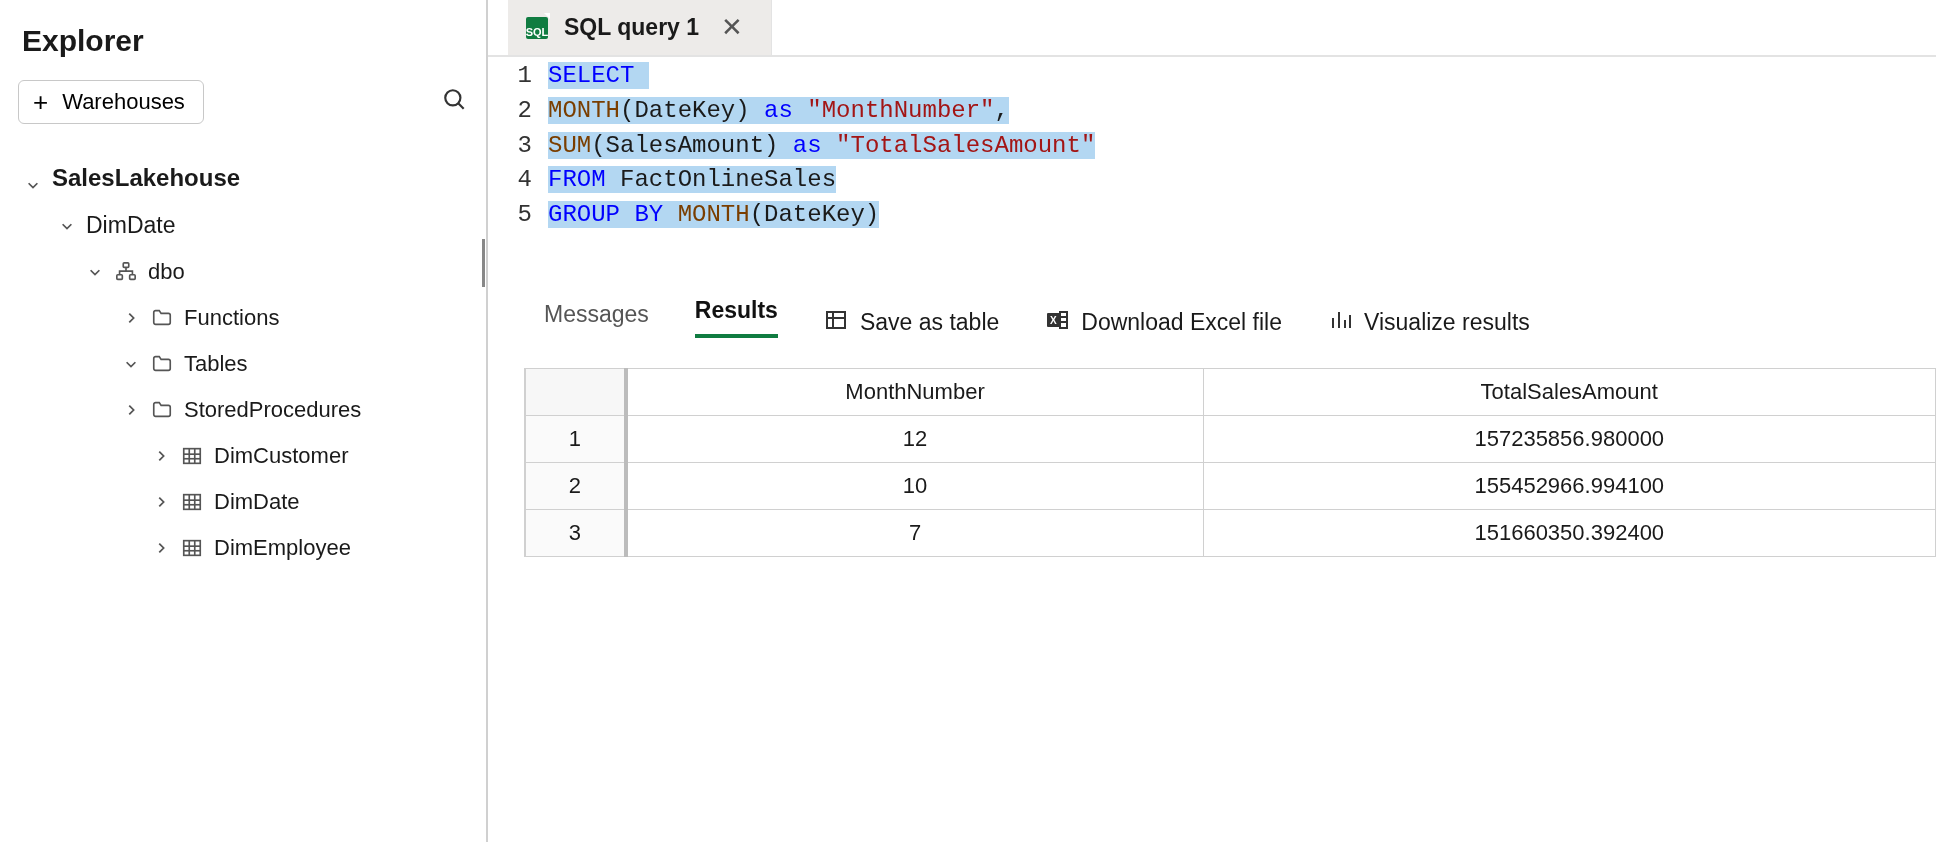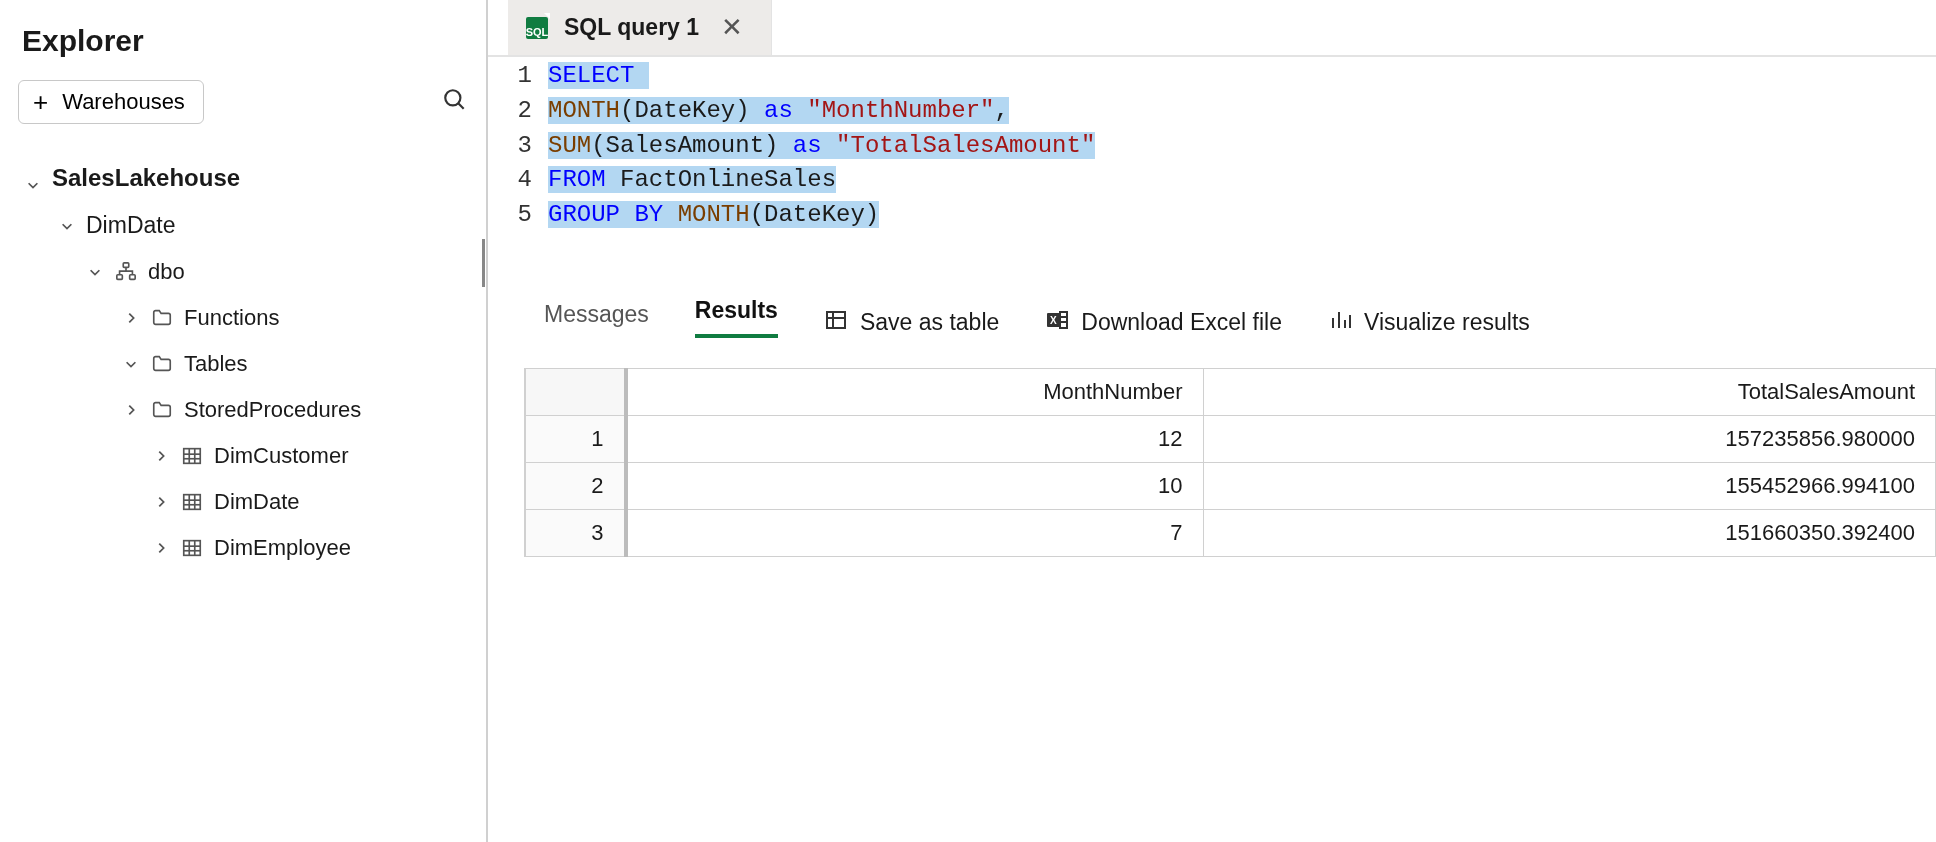--- a/index.html
+++ b/index.html
@@ -174,21 +174,21 @@
   .rb-tab.active { color:#111; font-weight:700; border-bottom: 4px solid #107c41; }
 
   .grid {
     margin: 20px 0 0 36px;
     border-left:1px solid #d0d0d0;
   }
   .grid table { border-collapse: collapse; width: 100%; max-width: 1460px;}
   .grid th, .grid td {
     border: 1px solid #d0d0d0;
     padding: 10px 20px;
-    text-align: right;
+    text-align: center;
     font-size: 22px;
     font-weight: 400;
   }
   .grid th { background: #fff; font-weight: 400;}
   .grid .rownum-head { width: 100px; background:#f7f7f7;}
   .grid .rownum { width:100px; background:#fafafa; border-right: 4px solid #bcbcbc;}
   .grid thead th:first-child { border-right: 4px solid #bcbcbc;}
 </style>
 </head>
 <body>

